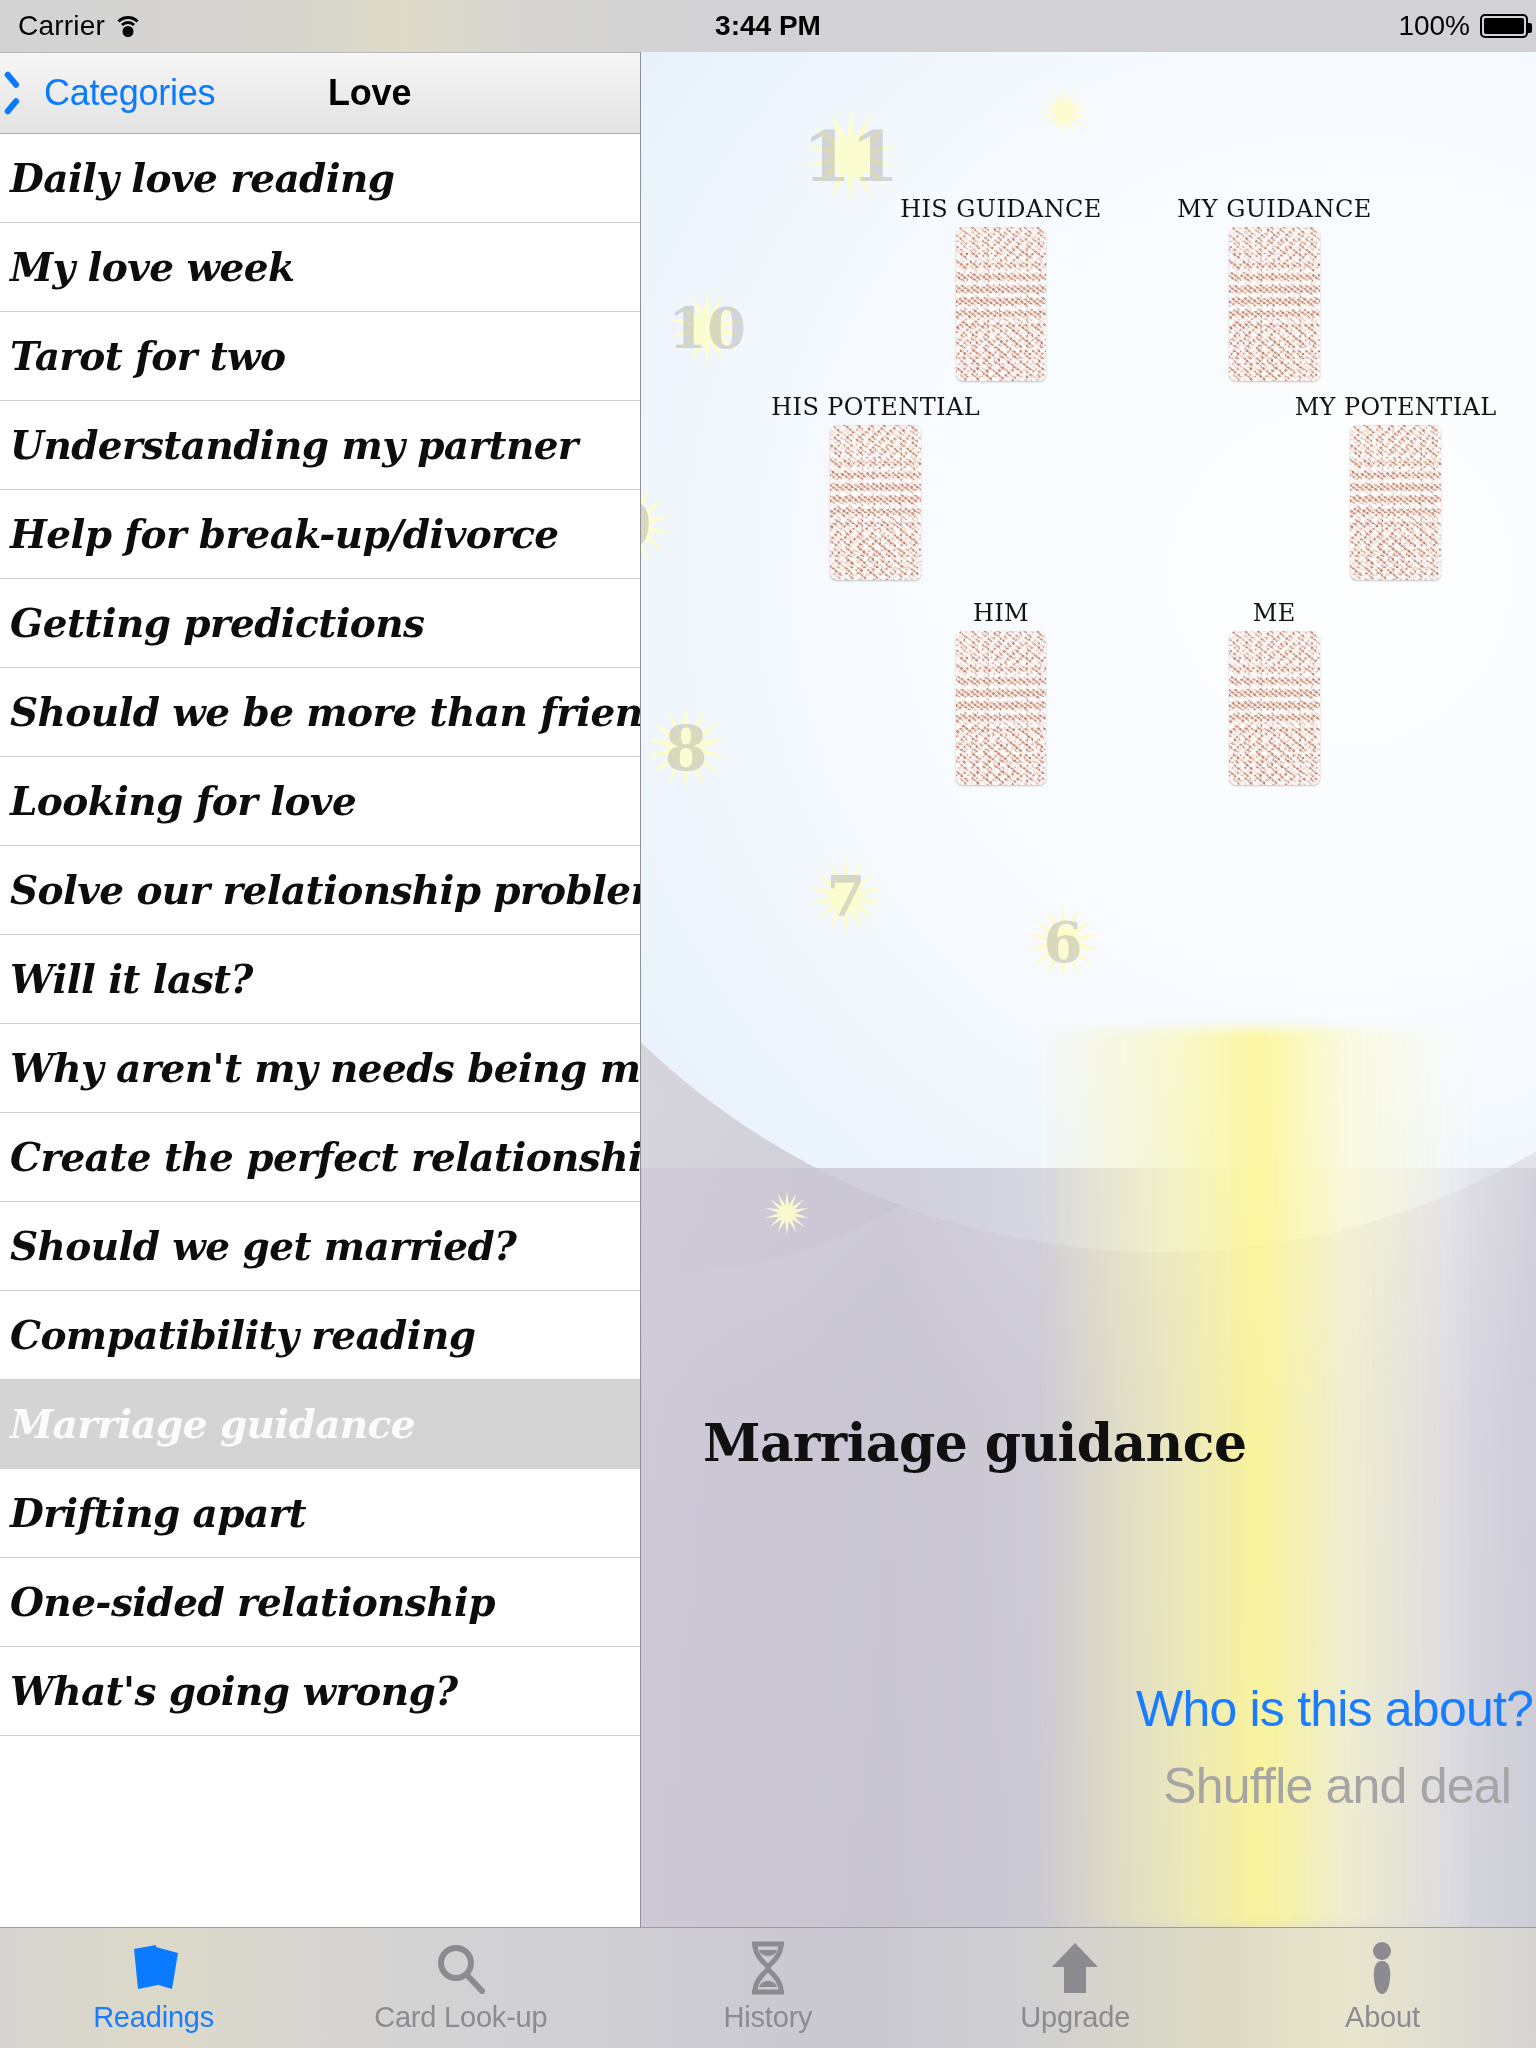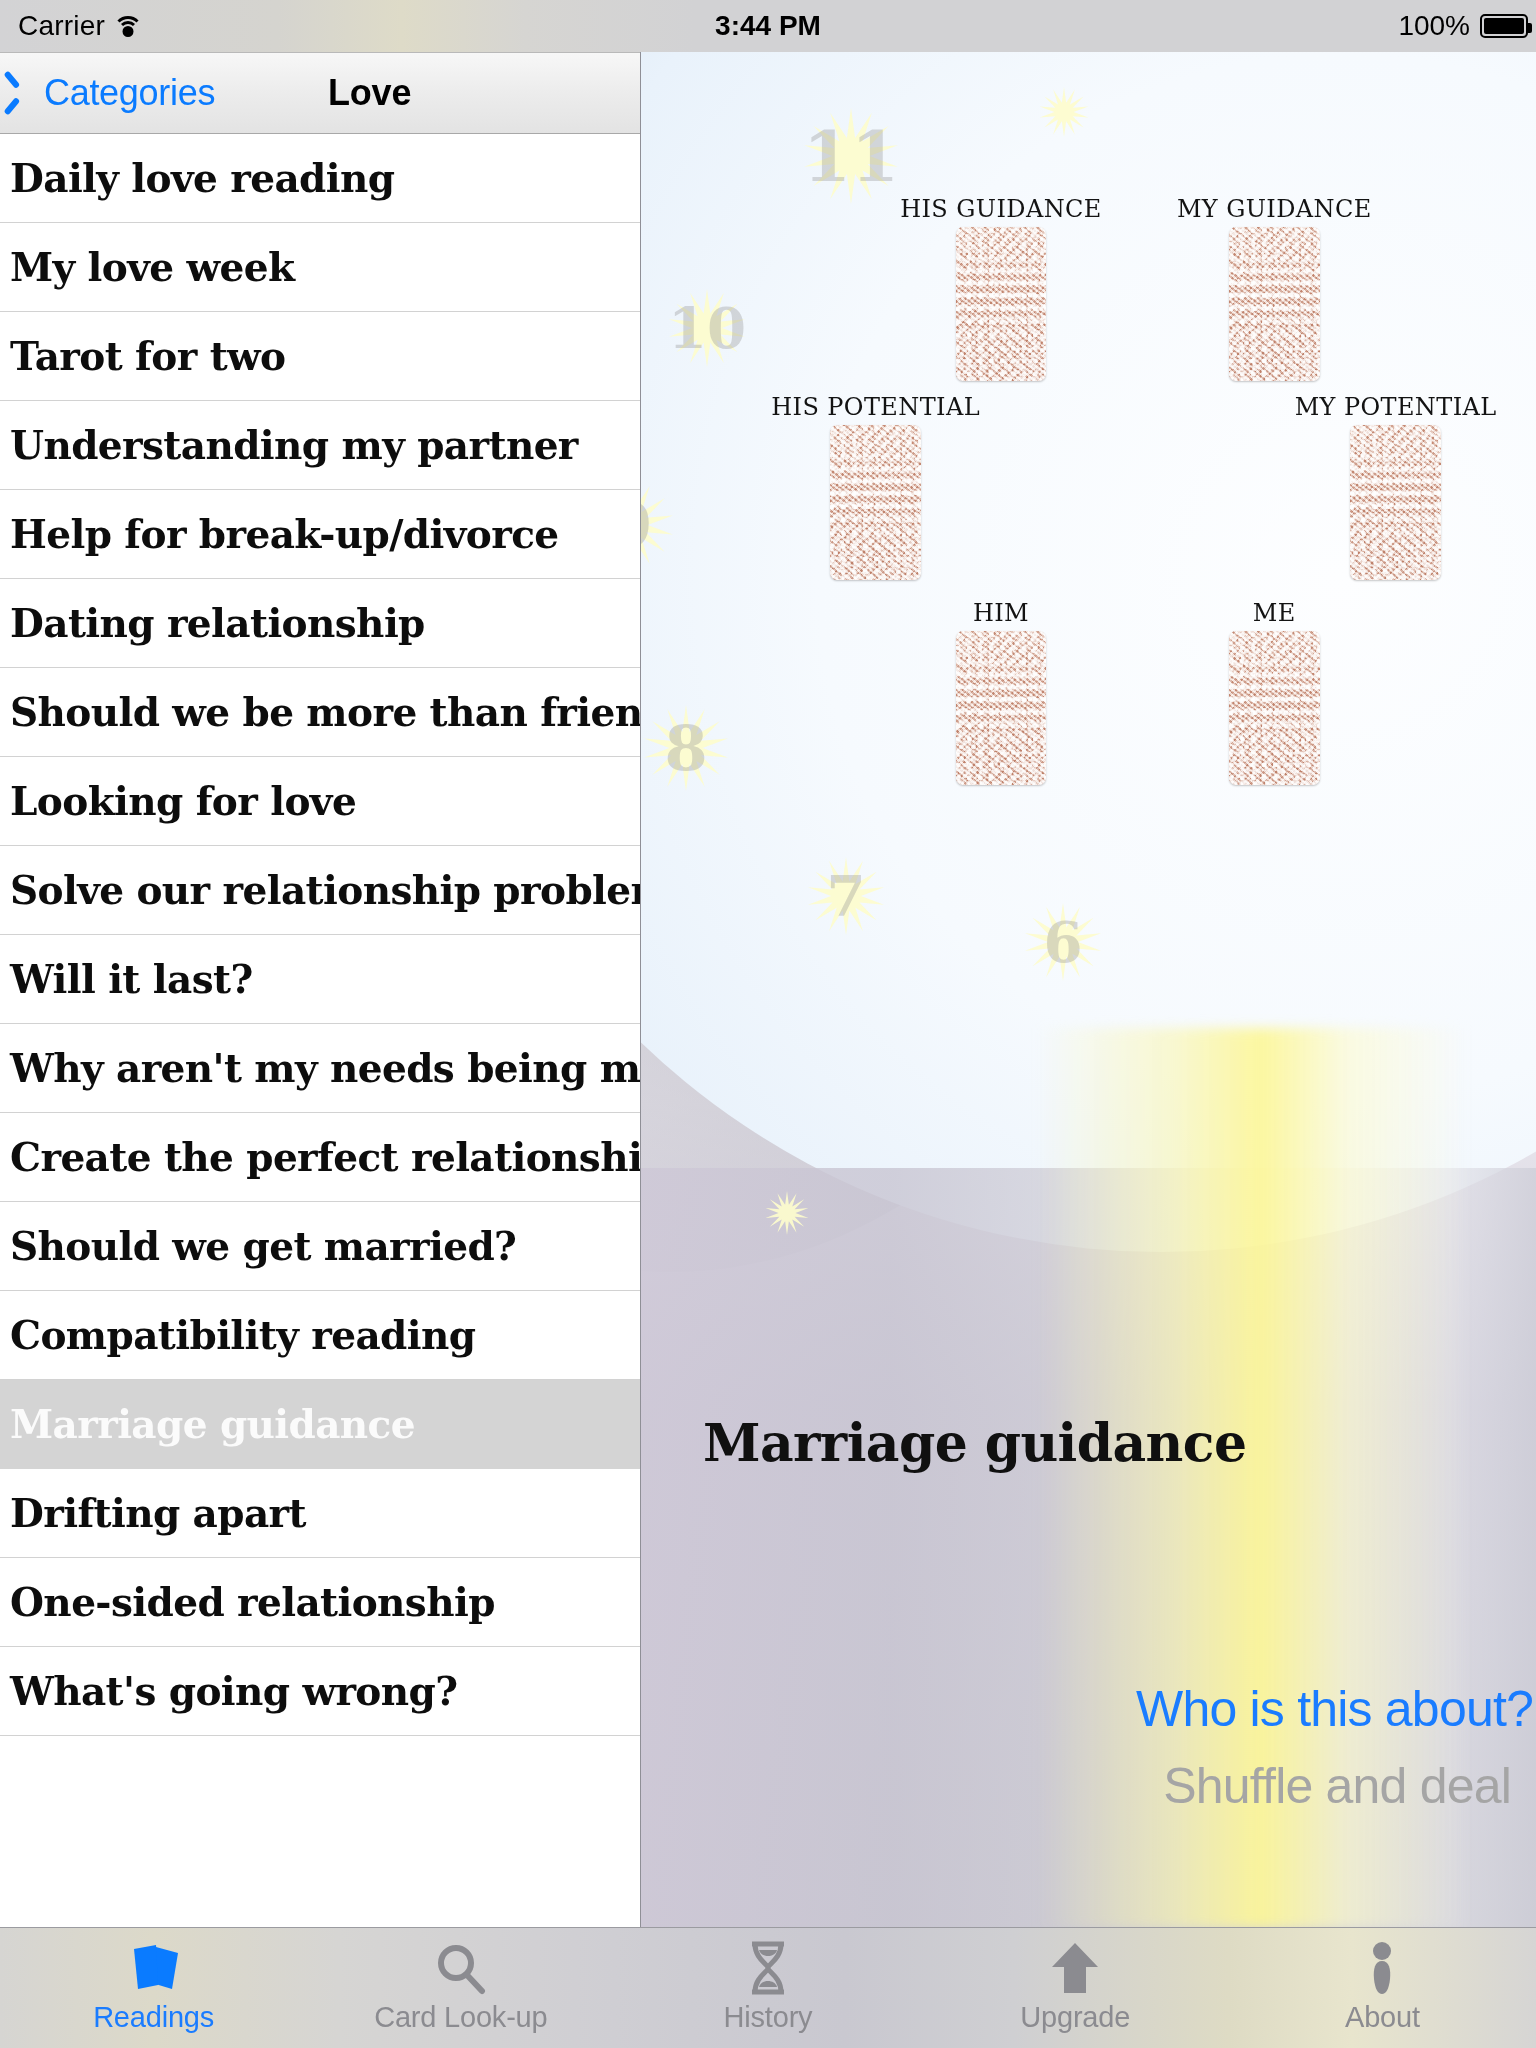--- a/index.html
+++ b/index.html
@@ -56,20 +56,21 @@
     display:flex;align-items:center;
     padding-left:10px;
     border-bottom:1px solid #d2d2d2;
     background:#fff;cursor:pointer;
     margin-left:0;
   }
   .row-label{
     font-family:"DejaVu Serif","Liberation Serif",serif;
     font-weight:bold;font-size:39px;color:#0d0d0d;letter-spacing:-.6px;
     white-space:nowrap;
+    font-style:italic;
   }
   .row.selected{background:#d4d4d4;border-bottom:1px solid #d4d4d4;}
   .row.selected .row-label{color:#fbfbfb;}
 
   
   .detail{
     position:absolute;left:640px;top:0;width:896px;height:1876px;overflow:hidden;
     background:
       radial-gradient(120% 95% at 8% 118%, rgba(246,246,200,.0) 0%, rgba(246,246,200,0) 100%),
       linear-gradient(to bottom, #f9fafc 0%, #f6f7fb 38%, #e9e7ee 56%, #cfcbd8 72%, #c9c8cf 100%);
@@ -201,21 +202,21 @@
           <div class="row">
             <span class="row-label">Tarot for two</span>
           </div>
           <div class="row">
             <span class="row-label">Understanding my partner</span>
           </div>
           <div class="row">
             <span class="row-label">Help for break-up/divorce</span>
           </div>
           <div class="row">
-            <span class="row-label">Dating relationship</span>
+            <span class="row-label">Getting predictions</span>
           </div>
           <div class="row">
             <span class="row-label">Should we be more than friends?</span>
           </div>
           <div class="row">
             <span class="row-label">Looking for love</span>
           </div>
           <div class="row">
             <span class="row-label">Solve our relationship problems</span>
           </div>

